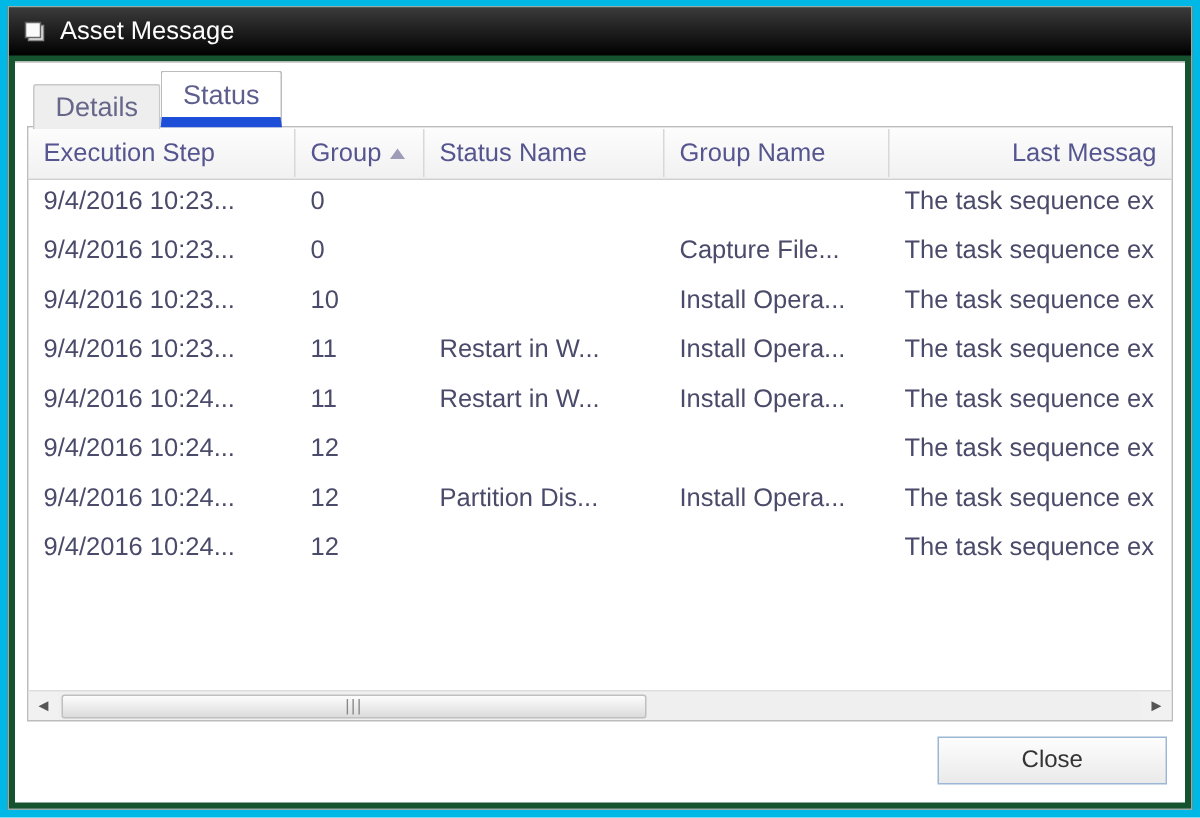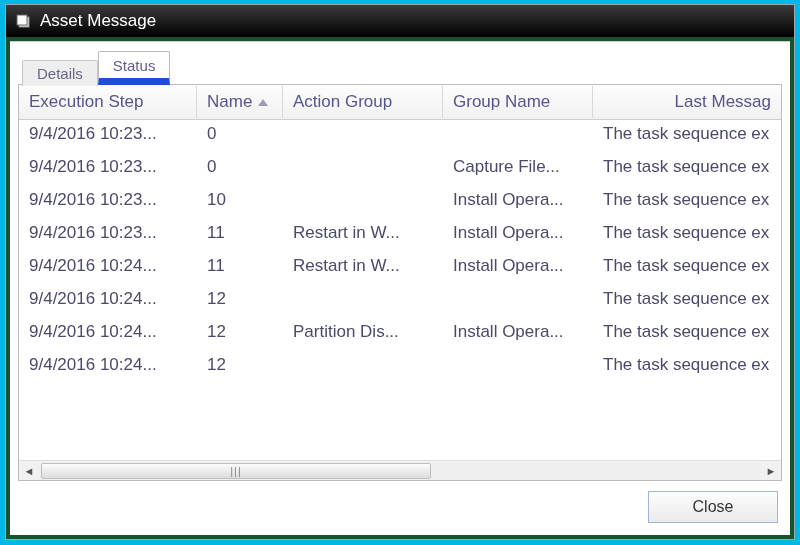--- a/index.html
+++ b/index.html
@@ -53,21 +53,21 @@
     height: 32px;
     gap: 0;
     margin-left: 4px;
   }
   .tab {
     padding: 5px 14px 4px 14px;
     border: 1px solid #bcbcbc;
     border-bottom: none;
     background: #f7f7f7;
     color: #5e5e8e;
-    font-size: 15px;
+    font-size: 18px;
     cursor: pointer;
     position: relative;
     top: 1px;
     border-radius: 2px 2px 0 0;
   }
   .tab.inactive {
     background: #eeeeee;
     color: #66668a;
     border-color: #c8c8c8;
     top: 2px;
@@ -168,21 +168,21 @@
     cursor: pointer;
     display:flex;align-items:center;justify-content:center;
     color:#888;font-size:11px;letter-spacing:1px;
   }
   .button-bar {
     display: flex;
     justify-content: flex-end;
     padding: 10px 4px 4px 4px;
   }
   .btn {
-    width: 130px;
+    width: 153px;
     height: 32px;
     background: linear-gradient(to bottom,#fdfdfd,#eaeaea);
     border: 1px solid #9cb6d6;
     color: #333;
     font-size: 16px;
     cursor: pointer;
     display:flex;align-items:center;justify-content:center;
   }
 </style>
 </head>
@@ -204,24 +204,24 @@
 
     <div class="tabstrip">
       <div class="tab inactive">Details</div>
       <div class="tab active">Status</div>
     </div>
 
     <div class="grid-wrap">
       <div class="grid-header">
         <div class="gh col-time">Execution Step</div>
         <div class="gh col-step">
-          <span>Name</span>
+          <span>Group</span>
           <span class="sort-triangle"></span>
         </div>
-        <div class="gh col-action">Action Group</div>
+        <div class="gh col-action">Status Name</div>
         <div class="gh col-group">Group Name</div>
         <div class="gh col-msg">Last Messag</div>
       </div>
 
       <div class="grid-rows" id="grid-rows">
           <div class="row">
             <div class="cell col-time">9/4/2016 10:23...</div>
             <div class="cell col-step">0</div>
             <div class="cell col-action"></div>
             <div class="cell col-group"></div>

